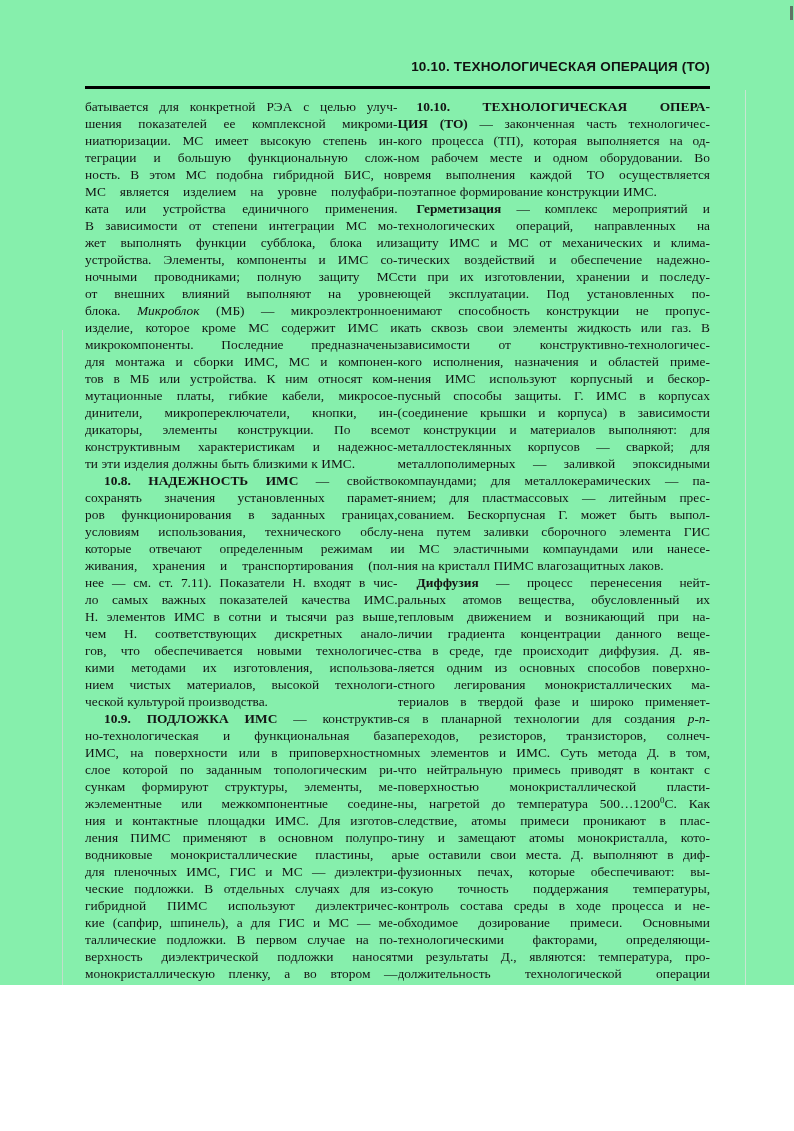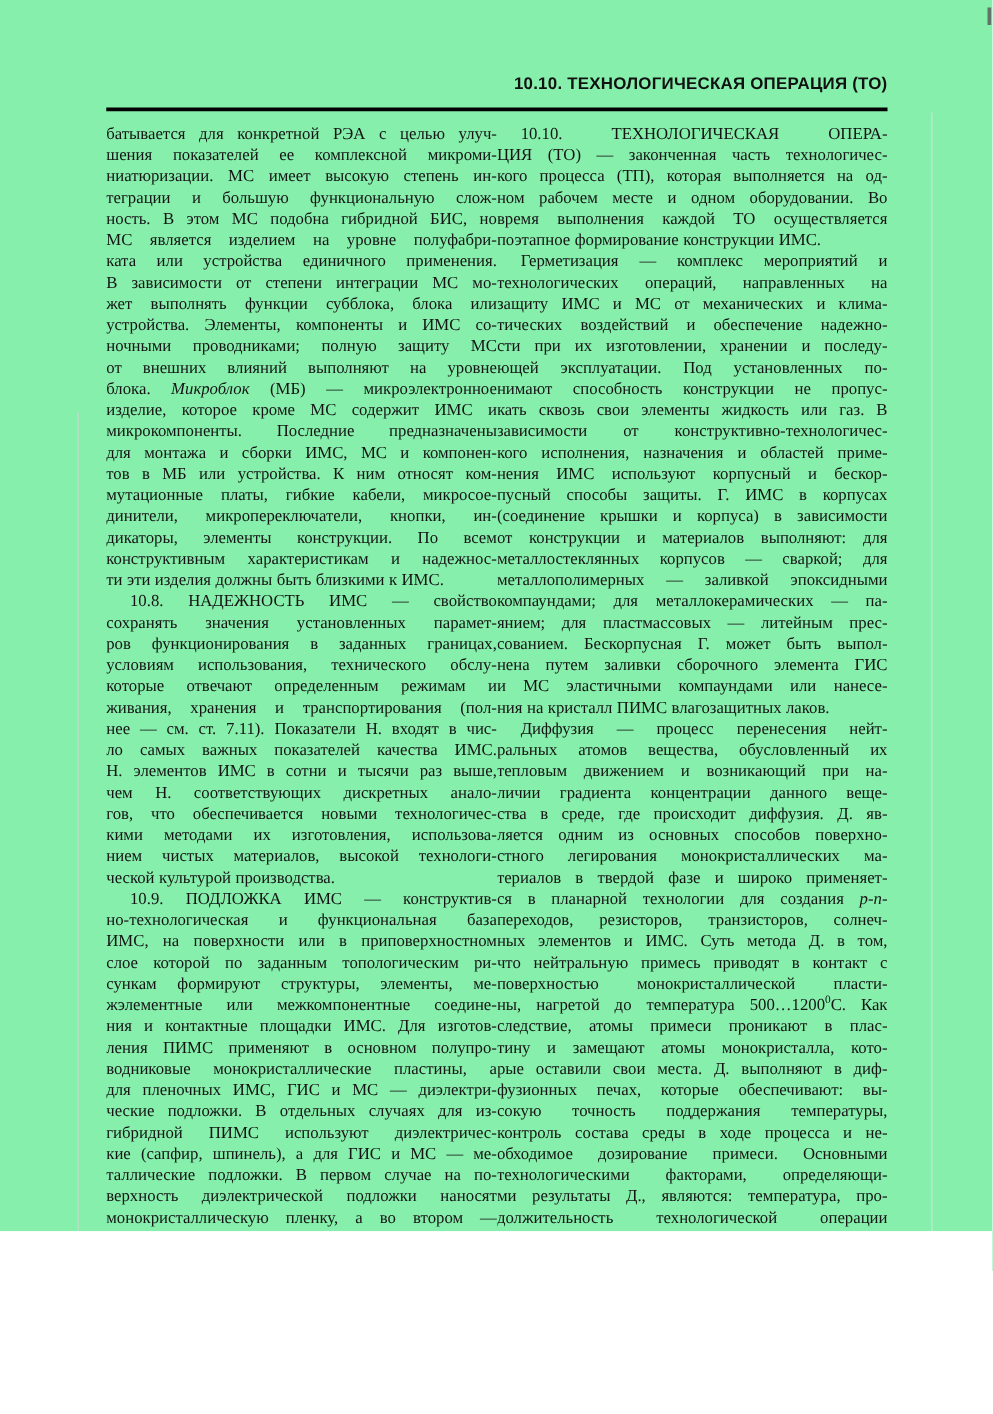--- a/index.html
+++ b/index.html
@@ -45,21 +45,21 @@
     line-height: 17px;
     height: 17px;
     overflow: hidden;
     text-align: justify;
     text-align-last: justify;
     -moz-text-align-last: justify;
     word-spacing: .2px;
   }
   .line.indent { text-indent: 19px; }
   .line.endline { text-align-last: left; -moz-text-align-last: left; }
-  .b { font-weight: 400; }
+  .b { font-weight: 700; }
   .i { font-style: italic; }
   .sup { vertical-align: super; font-size: 9px; line-height: 0; }
 
   .footer {
     position: absolute; left: 85px; top: 1048px; width: 625px;
     display: flex; justify-content: space-between; align-items: baseline;
     font-family: "Liberation Sans", "DejaVu Sans", sans-serif;
   }
   .footer-chapter { font-size: 10.5px; color: #1a1a1a; letter-spacing: .2px; }
   .footer-chapter .chap-num { font-style: italic; font-weight: 700; }

